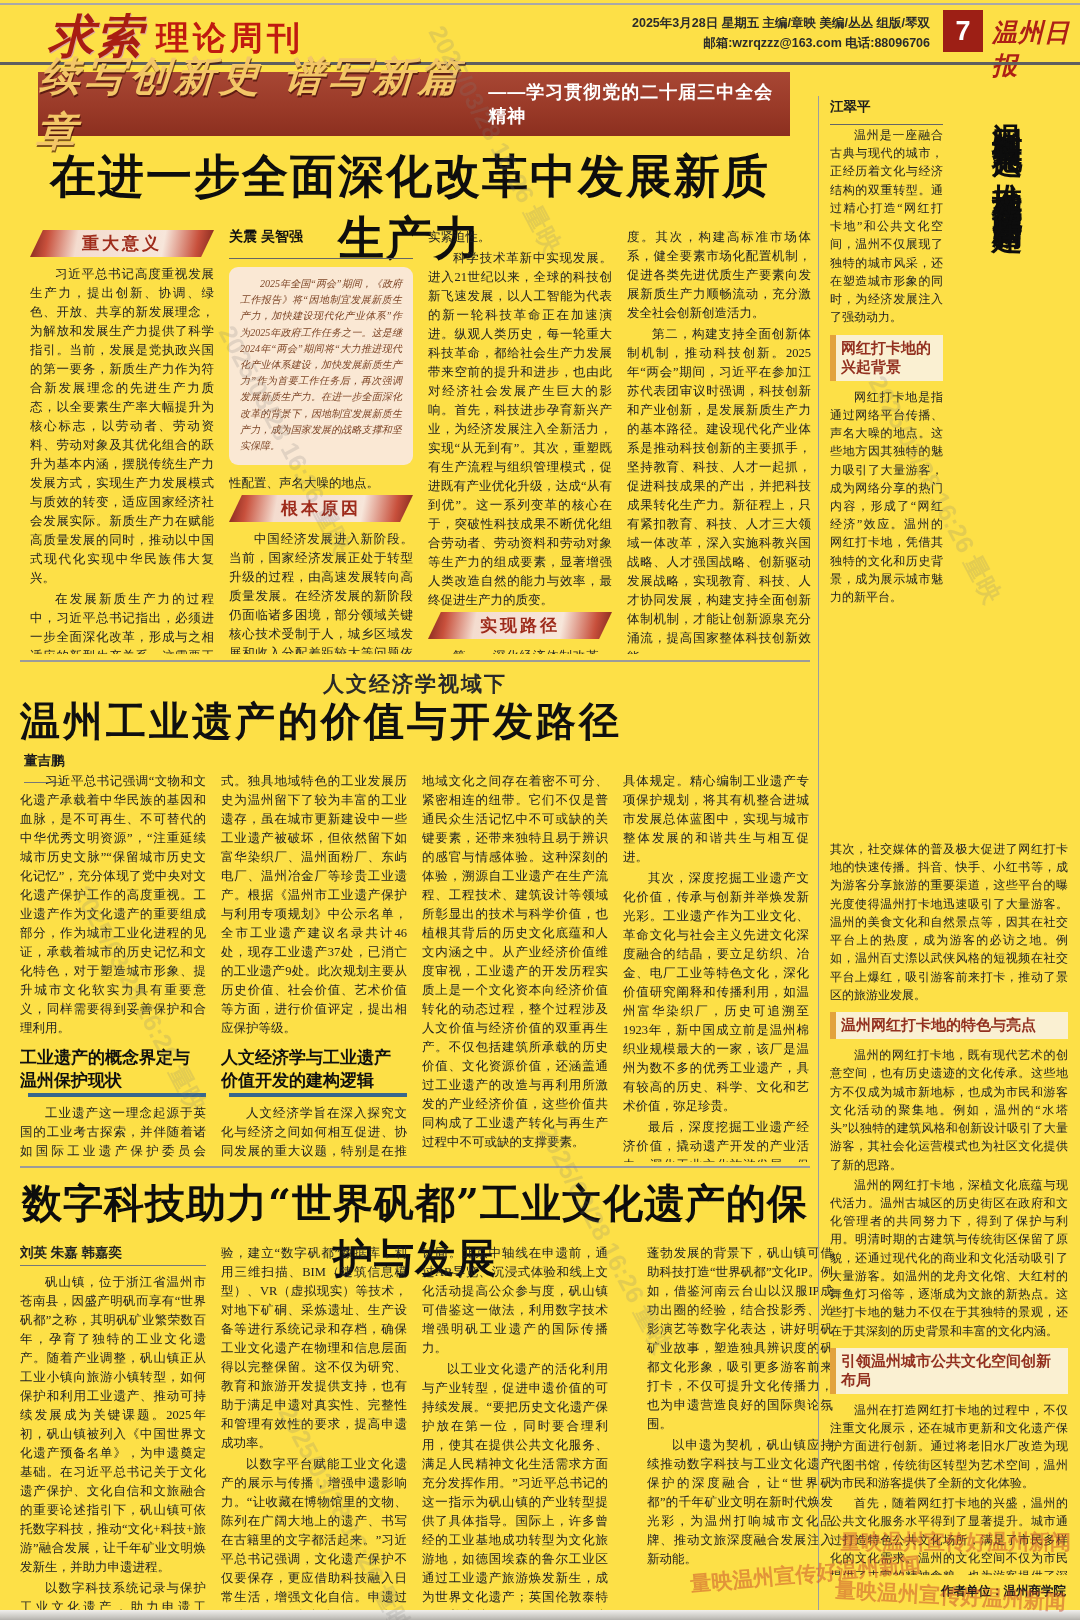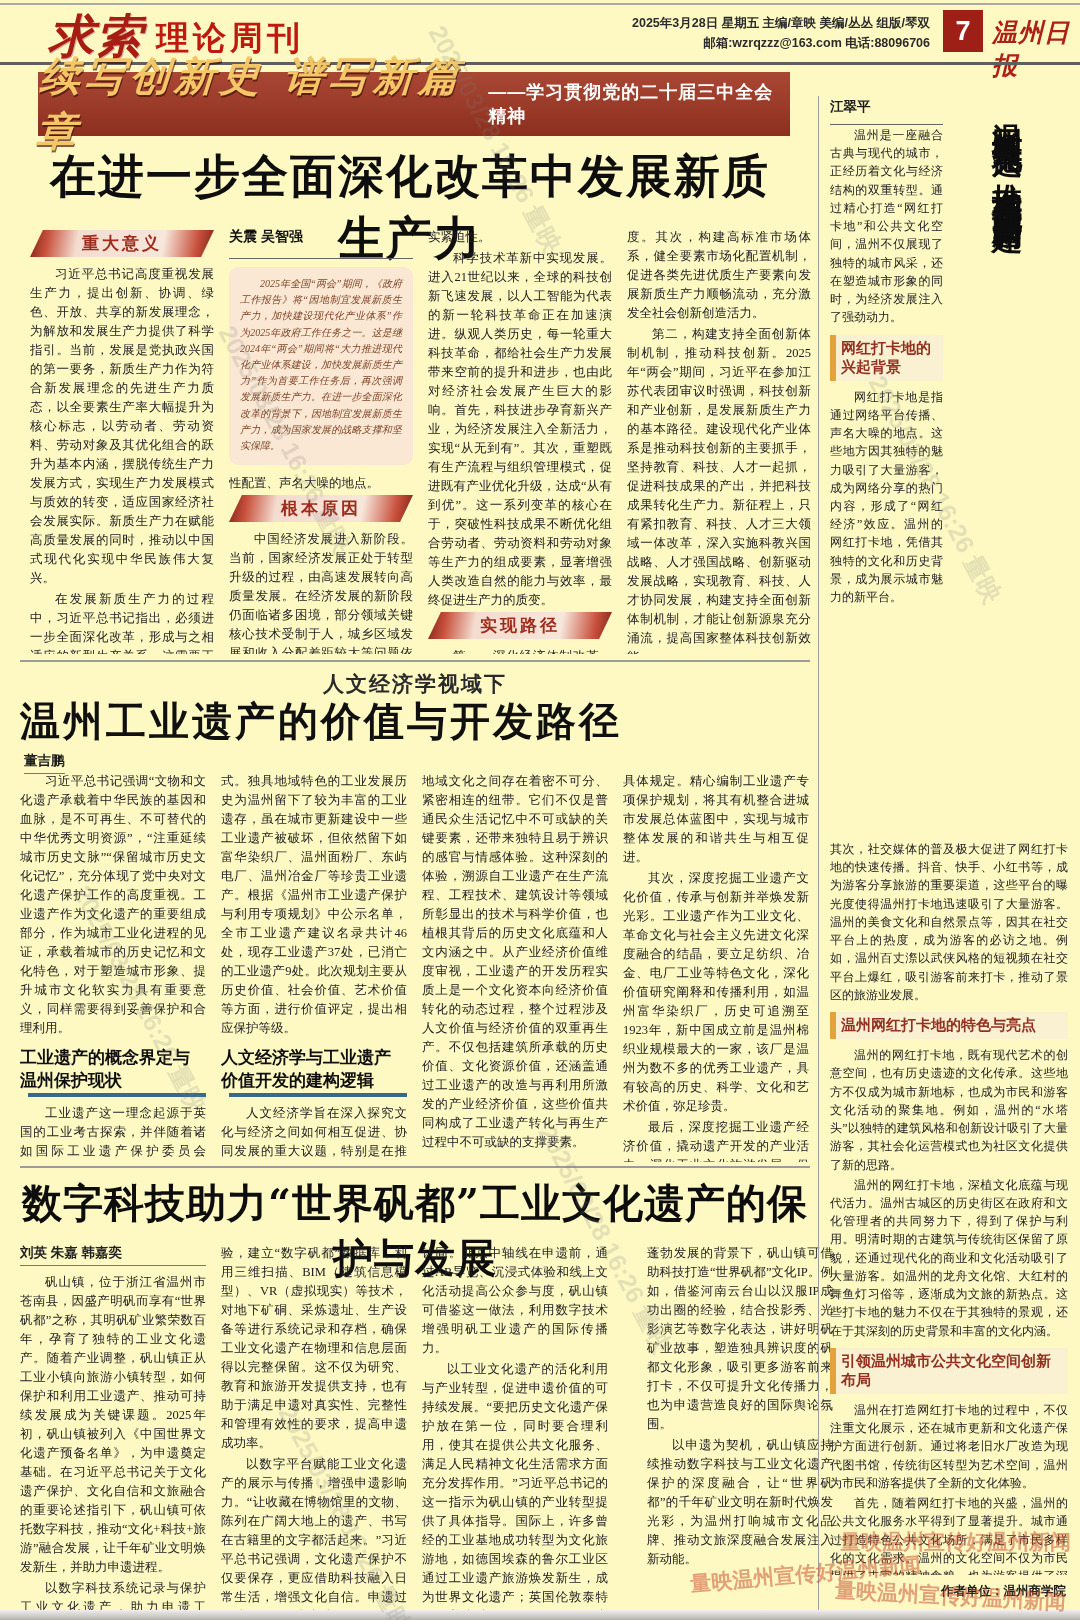--- a/index.html
+++ b/index.html
@@ -1,16 +1,16 @@
 <!DOCTYPE html>
 <html><head>
 <meta charset="utf-8">
 <style>
   html,body{margin:0;padding:0;background:#e9e7e2;}
-  .page{position:relative;width:1080px;height:1620px;margin:0 auto;background:#fef9c3;
+  .page{position:relative;width:1080px;height:1620px;margin:0 auto;background:#fde047;
         overflow:hidden;font-family:"Liberation Serif","DejaVu Serif",serif;color:#1c1c1c;}
   p{margin:0 0 2px 0;text-indent:2em;text-align:justify;}
   .cont > p:first-child{text-indent:0;}
   .col{position:absolute;overflow:hidden;font-size:12.5px;line-height:1.52;color:#222;}
 
   
   .toprule{position:absolute;left:0;top:3px;width:1080px;height:2px;background:#a9a9a9;}
   .mast-logo{position:absolute;left:48px;top:6px;font:900 46px "DejaVu Serif",serif;
              font-style:italic;color:#a81d12;letter-spacing:2px;text-shadow:1px 1px 0 #d8a79f;}
   .mast-weekly{position:absolute;left:156px;top:16px;font:900 33px "Liberation Sans",sans-serif;
@@ -44,21 +44,21 @@
   .introbox{background:#fae8d4;border-radius:9px;padding:9px 11px;margin:2px 0 9px 0;
             font-style:italic;color:#7d4526;font-size:10px;line-height:1.62;}
 
   
   .hrule{position:absolute;background:#9b9b9b;height:1.5px;}
   .kicker{position:absolute;left:20px;top:670px;width:790px;text-align:center;
           font:800 21px "Liberation Sans",sans-serif;color:#2a2a2a;letter-spacing:2px;}
   .ftitle{position:absolute;left:20px;top:694px;width:790px;text-align:left;
           font:900 40px "DejaVu Serif",serif;color:#101010;letter-spacing:3px;}
   .fbyline{position:absolute;left:24px;top:752px;font:800 13.5px "Liberation Sans",sans-serif;
-           border-bottom:1.5px solid #777;padding-bottom:3px;}
+           border-bottom:1.5px solid #777;padding-bottom:12px;}
   .fhead{display:flex;align-items:center;flex-wrap:wrap;margin:9px 0 7px 0;
          font:800 17px "Liberation Sans",sans-serif;color:#0f0f0f;line-height:1.35;}
   .fhead .hline{flex:1;min-width:42px;height:4.5px;background:#38688d;margin-left:8px;}
 
   
   .vdivider{position:absolute;left:818px;top:96px;width:1px;height:1516px;background:#9d9d9d;}
   .rnarrow{left:830px;top:126px;width:113px;height:704px;font-size:12px;}
   .rwide{left:830px;top:840px;width:238px;height:735px;font-size:12px;}
   .vtitle-wrap{position:absolute;left:948px;top:100px;width:118px;height:780px;
                display:flex;justify-content:center;}

